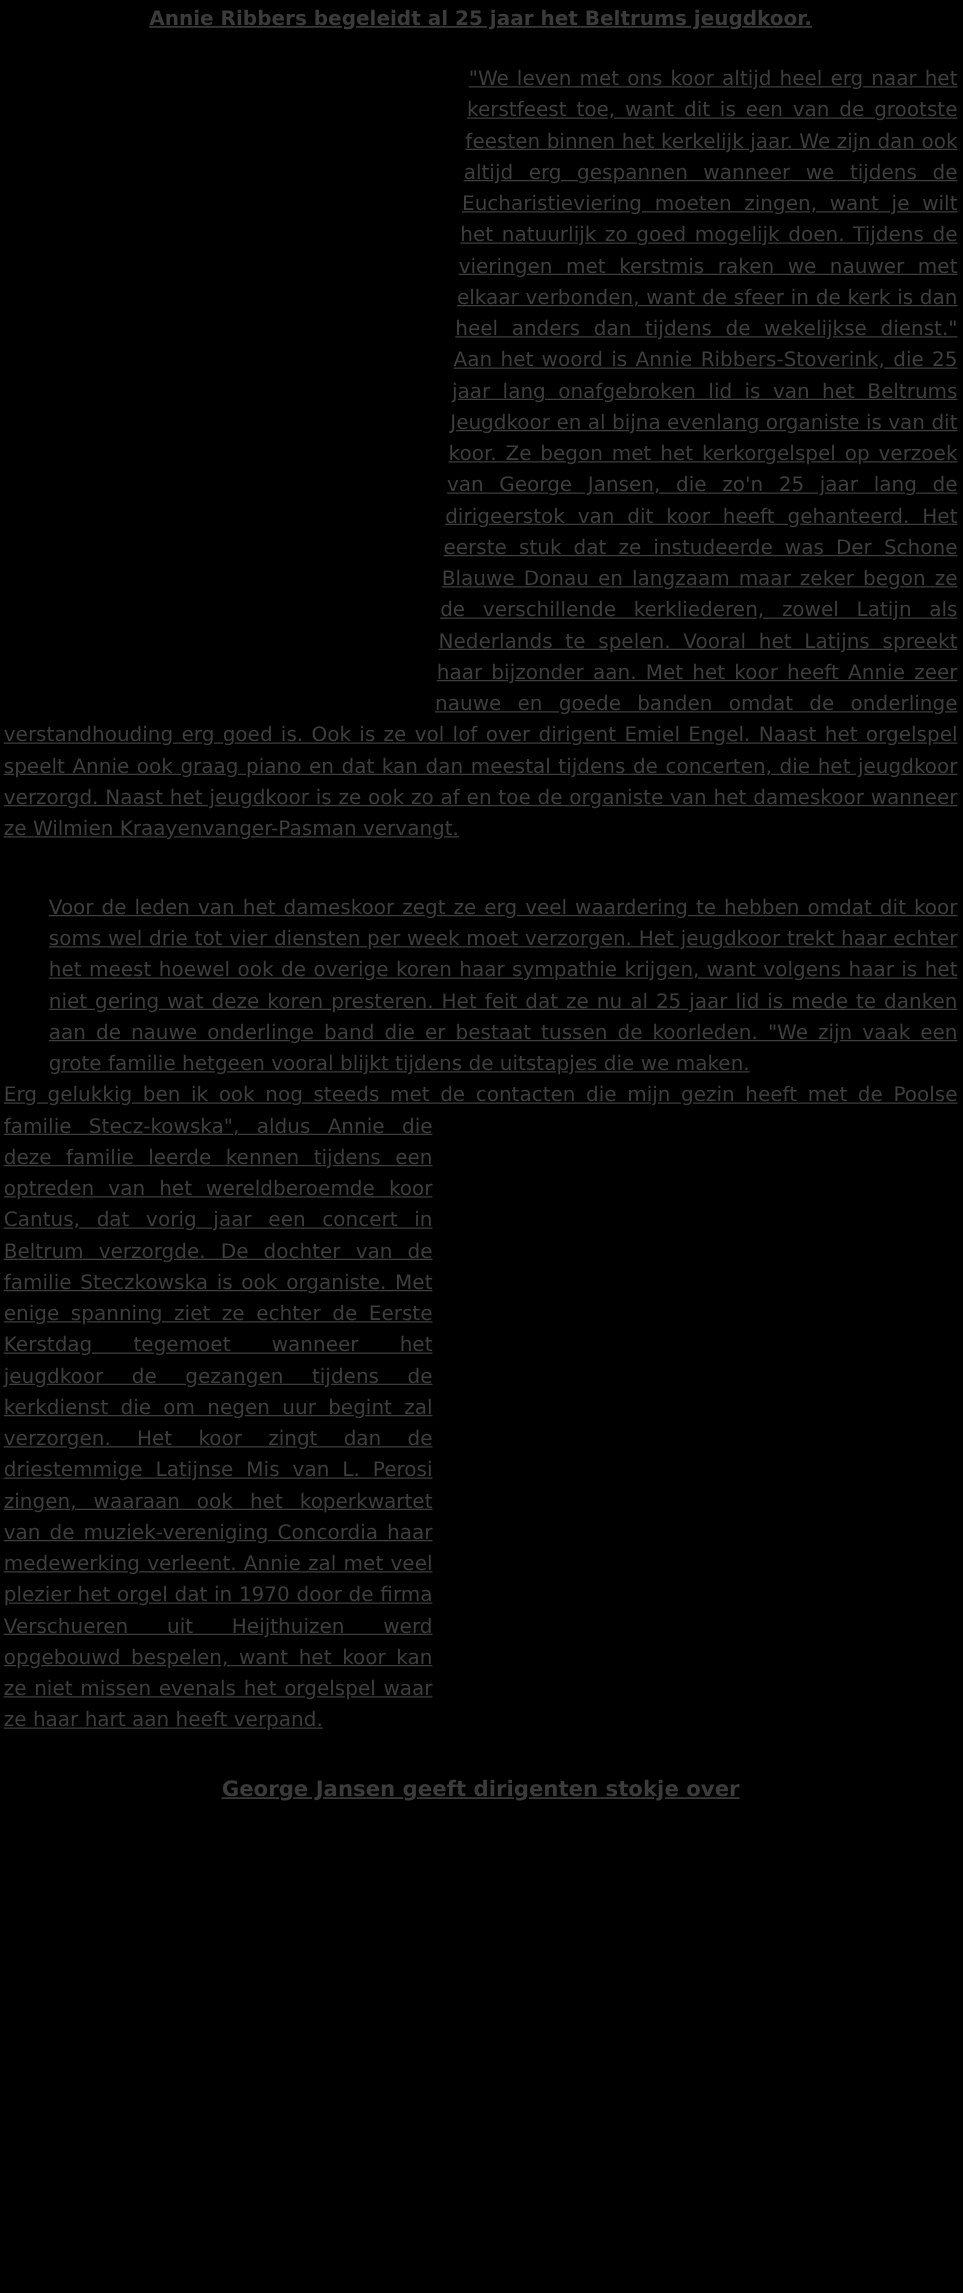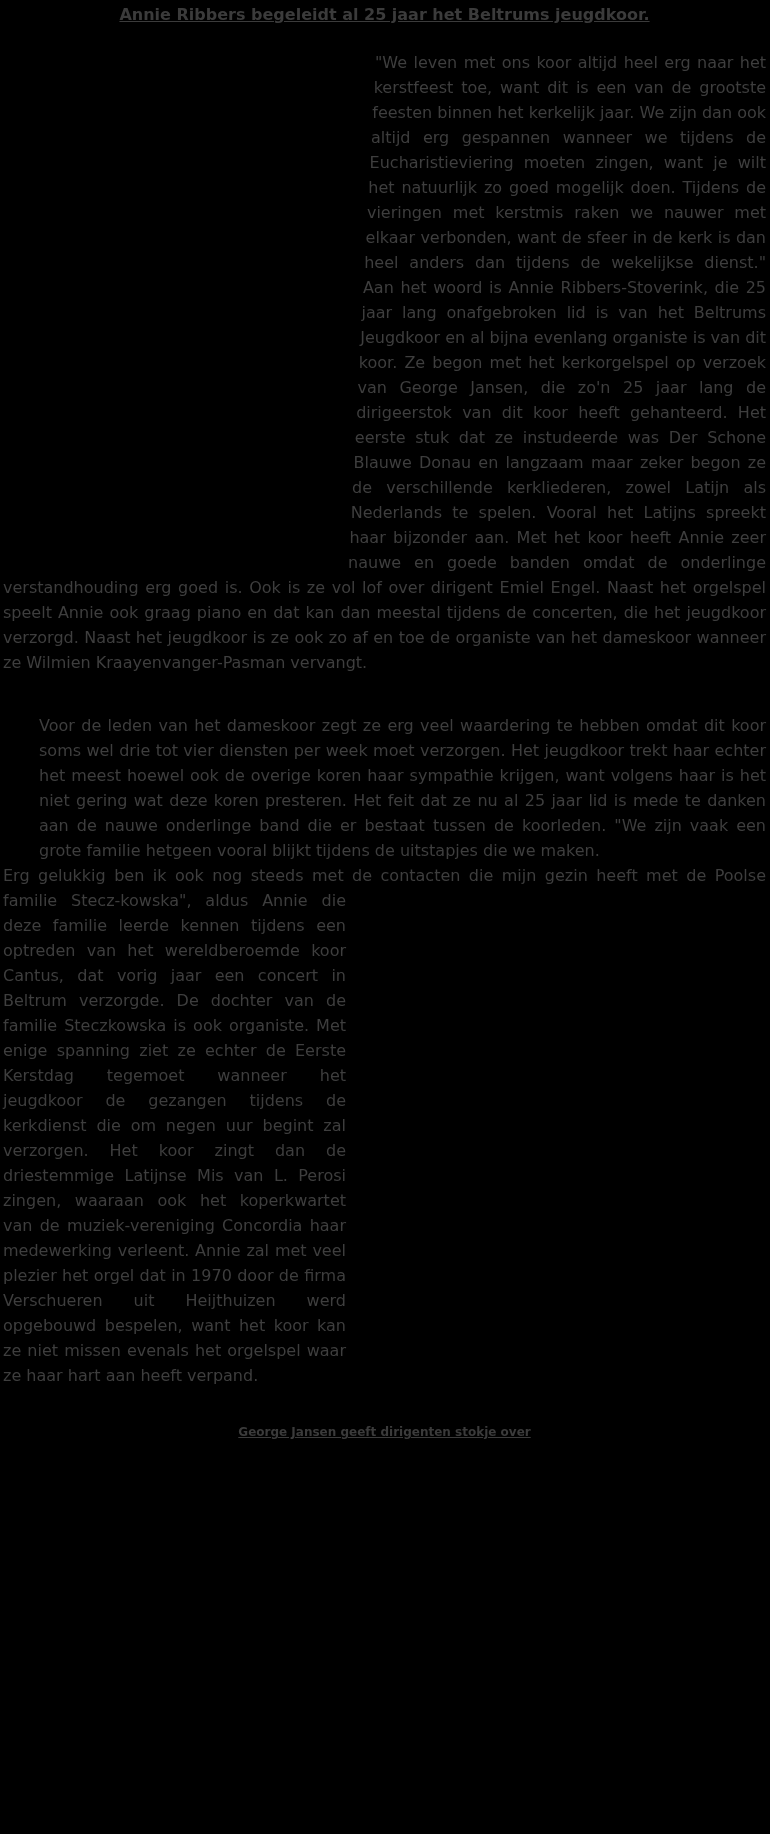--- a/index.html
+++ b/index.html
@@ -14,33 +14,34 @@
     font-family: "DejaVu Sans", "Liberation Sans", sans-serif;
   }
   .page {
     box-sizing: border-box;
     width: 770px;
     height: 1332px;
     padding: 4px 4px 0 3px;
     color: #3e3e3e;
     font-size: 16px;
     line-height: 25px;
+    text-decoration: underline;
   }
   .doc-title {
     margin: 0 0 25px 0;
     font-size: 16px;
     line-height: 21px;
     font-weight: bold;
     text-decoration: underline;
     text-align: center;
     color: #3b3b3b;
   }
   .doc-subheading {
     margin: 34px 0 0 0;
-    font-size: 12px;
+    font-size: 17px;
     line-height: 21px;
     font-weight: bold;
     text-decoration: underline;
     text-align: center;
     color: #3b3b3b;
   }
   p.body-text {
     margin: 0;
     text-align: justify;
   }

